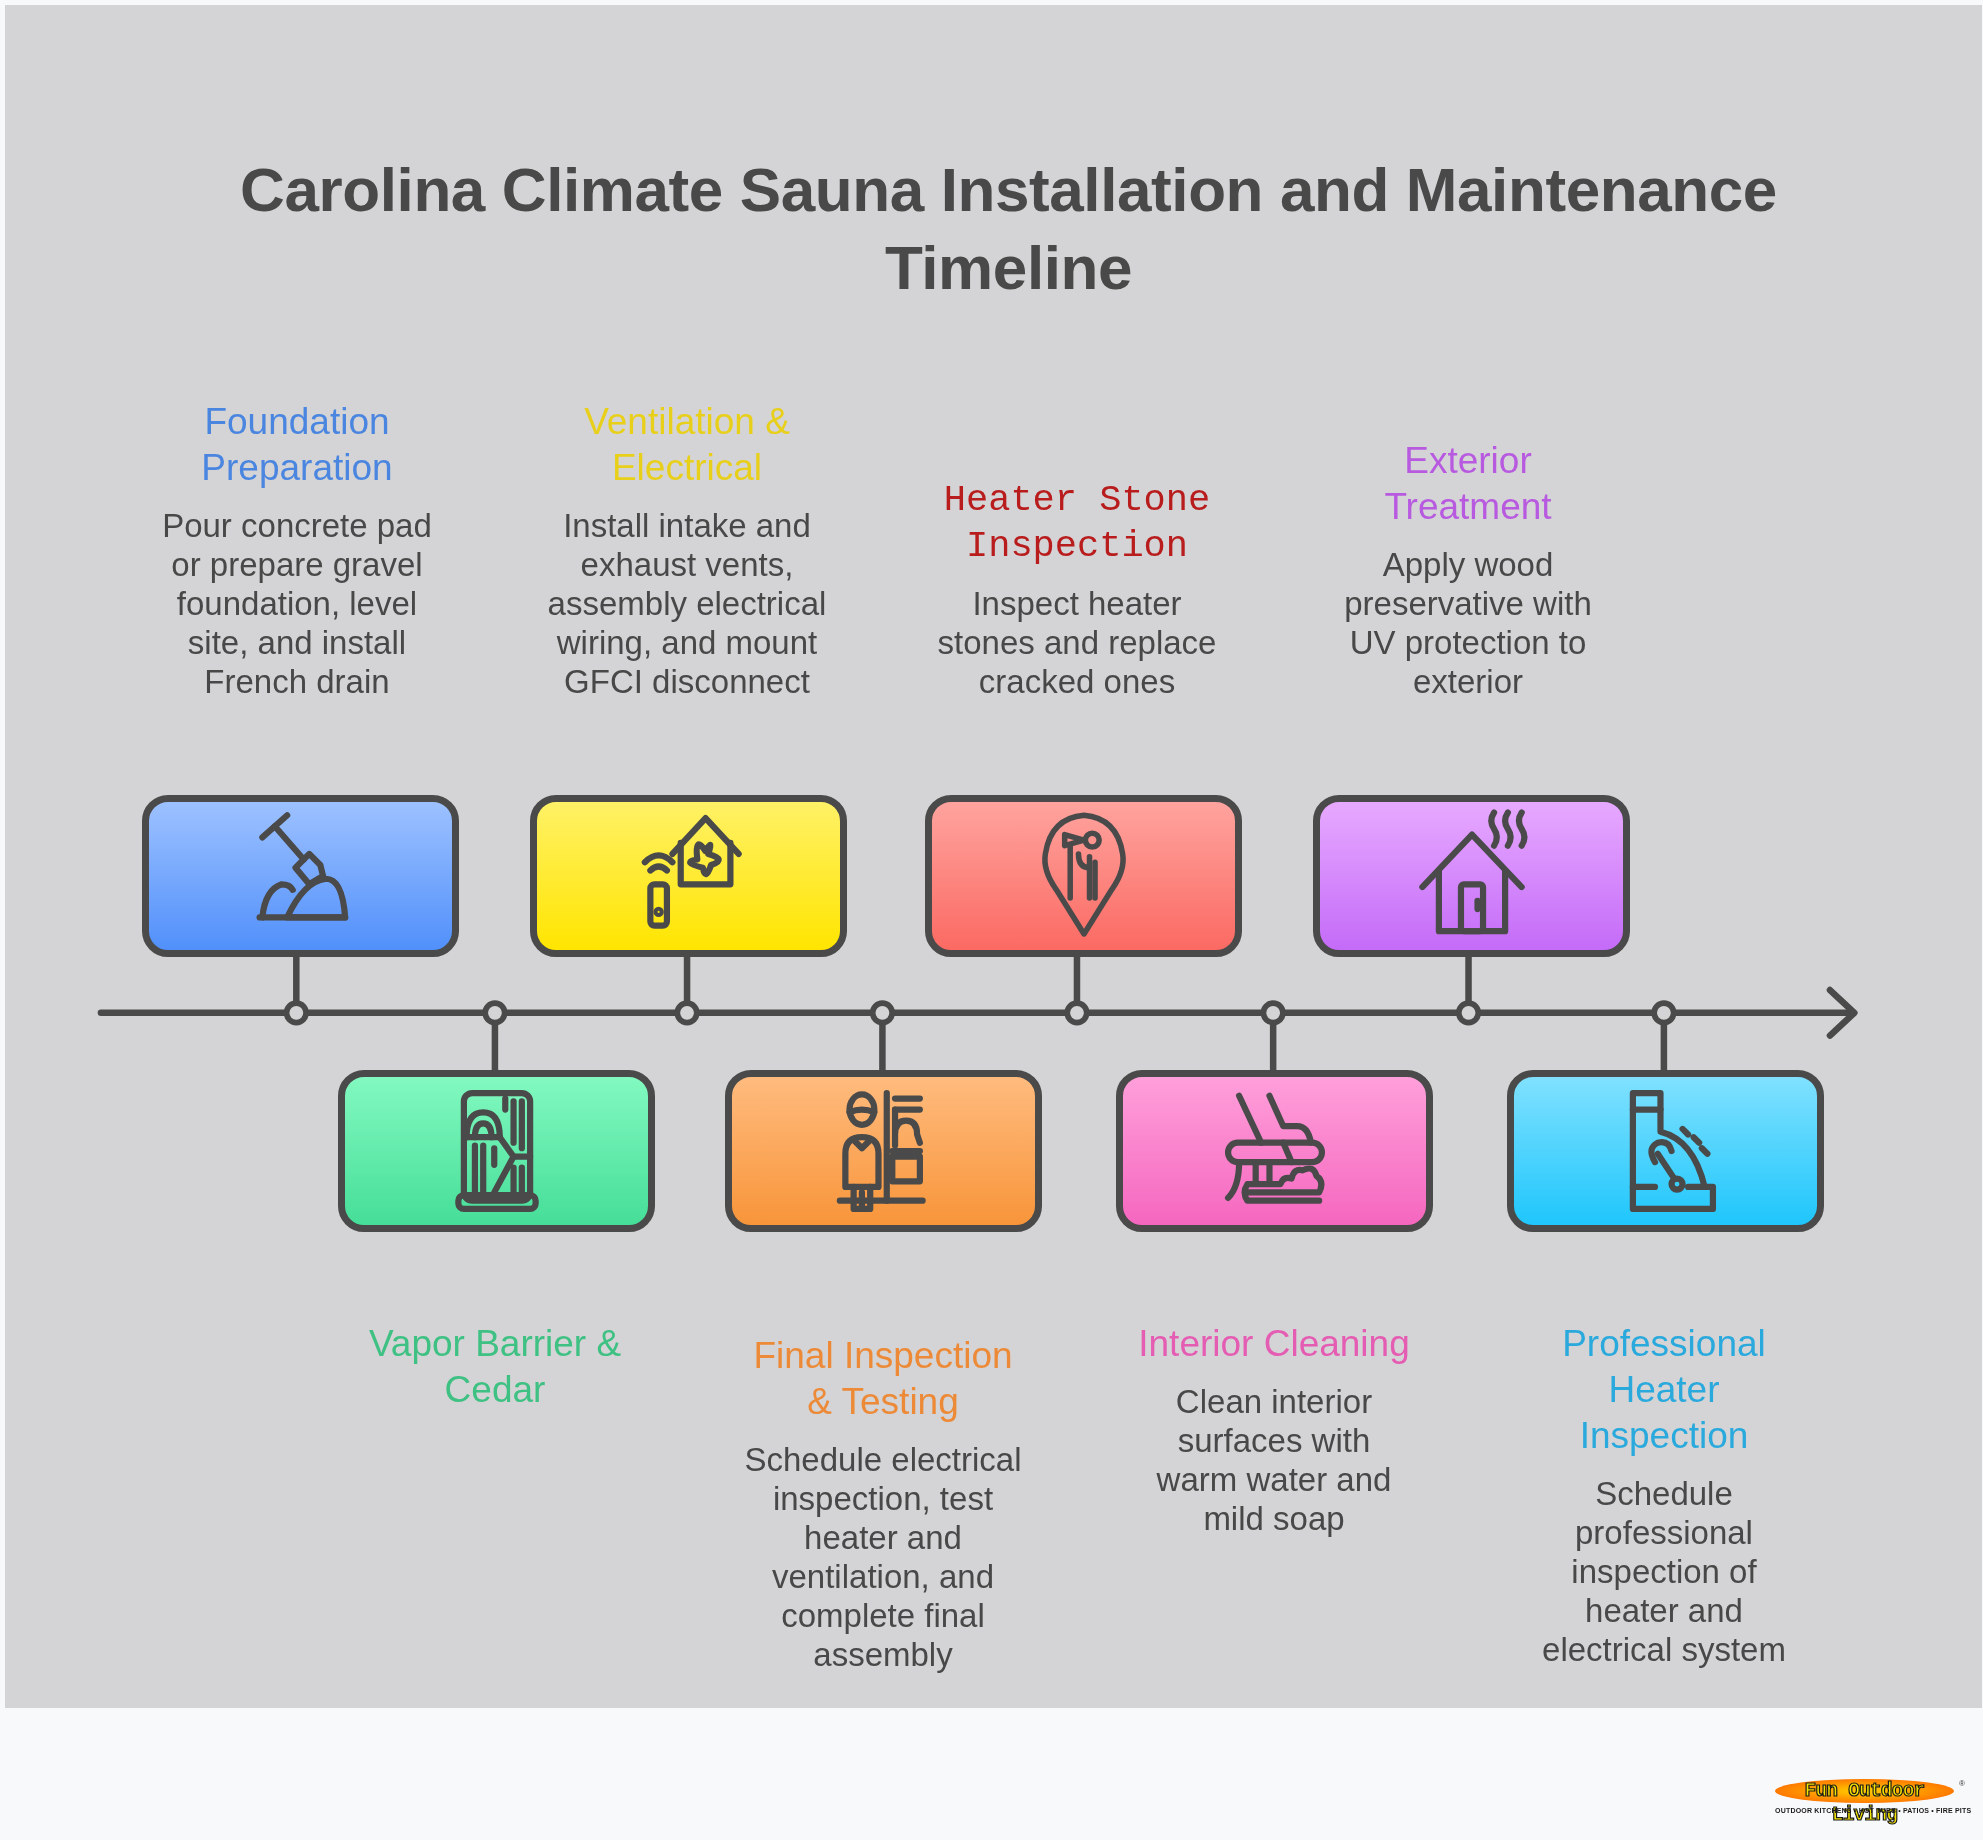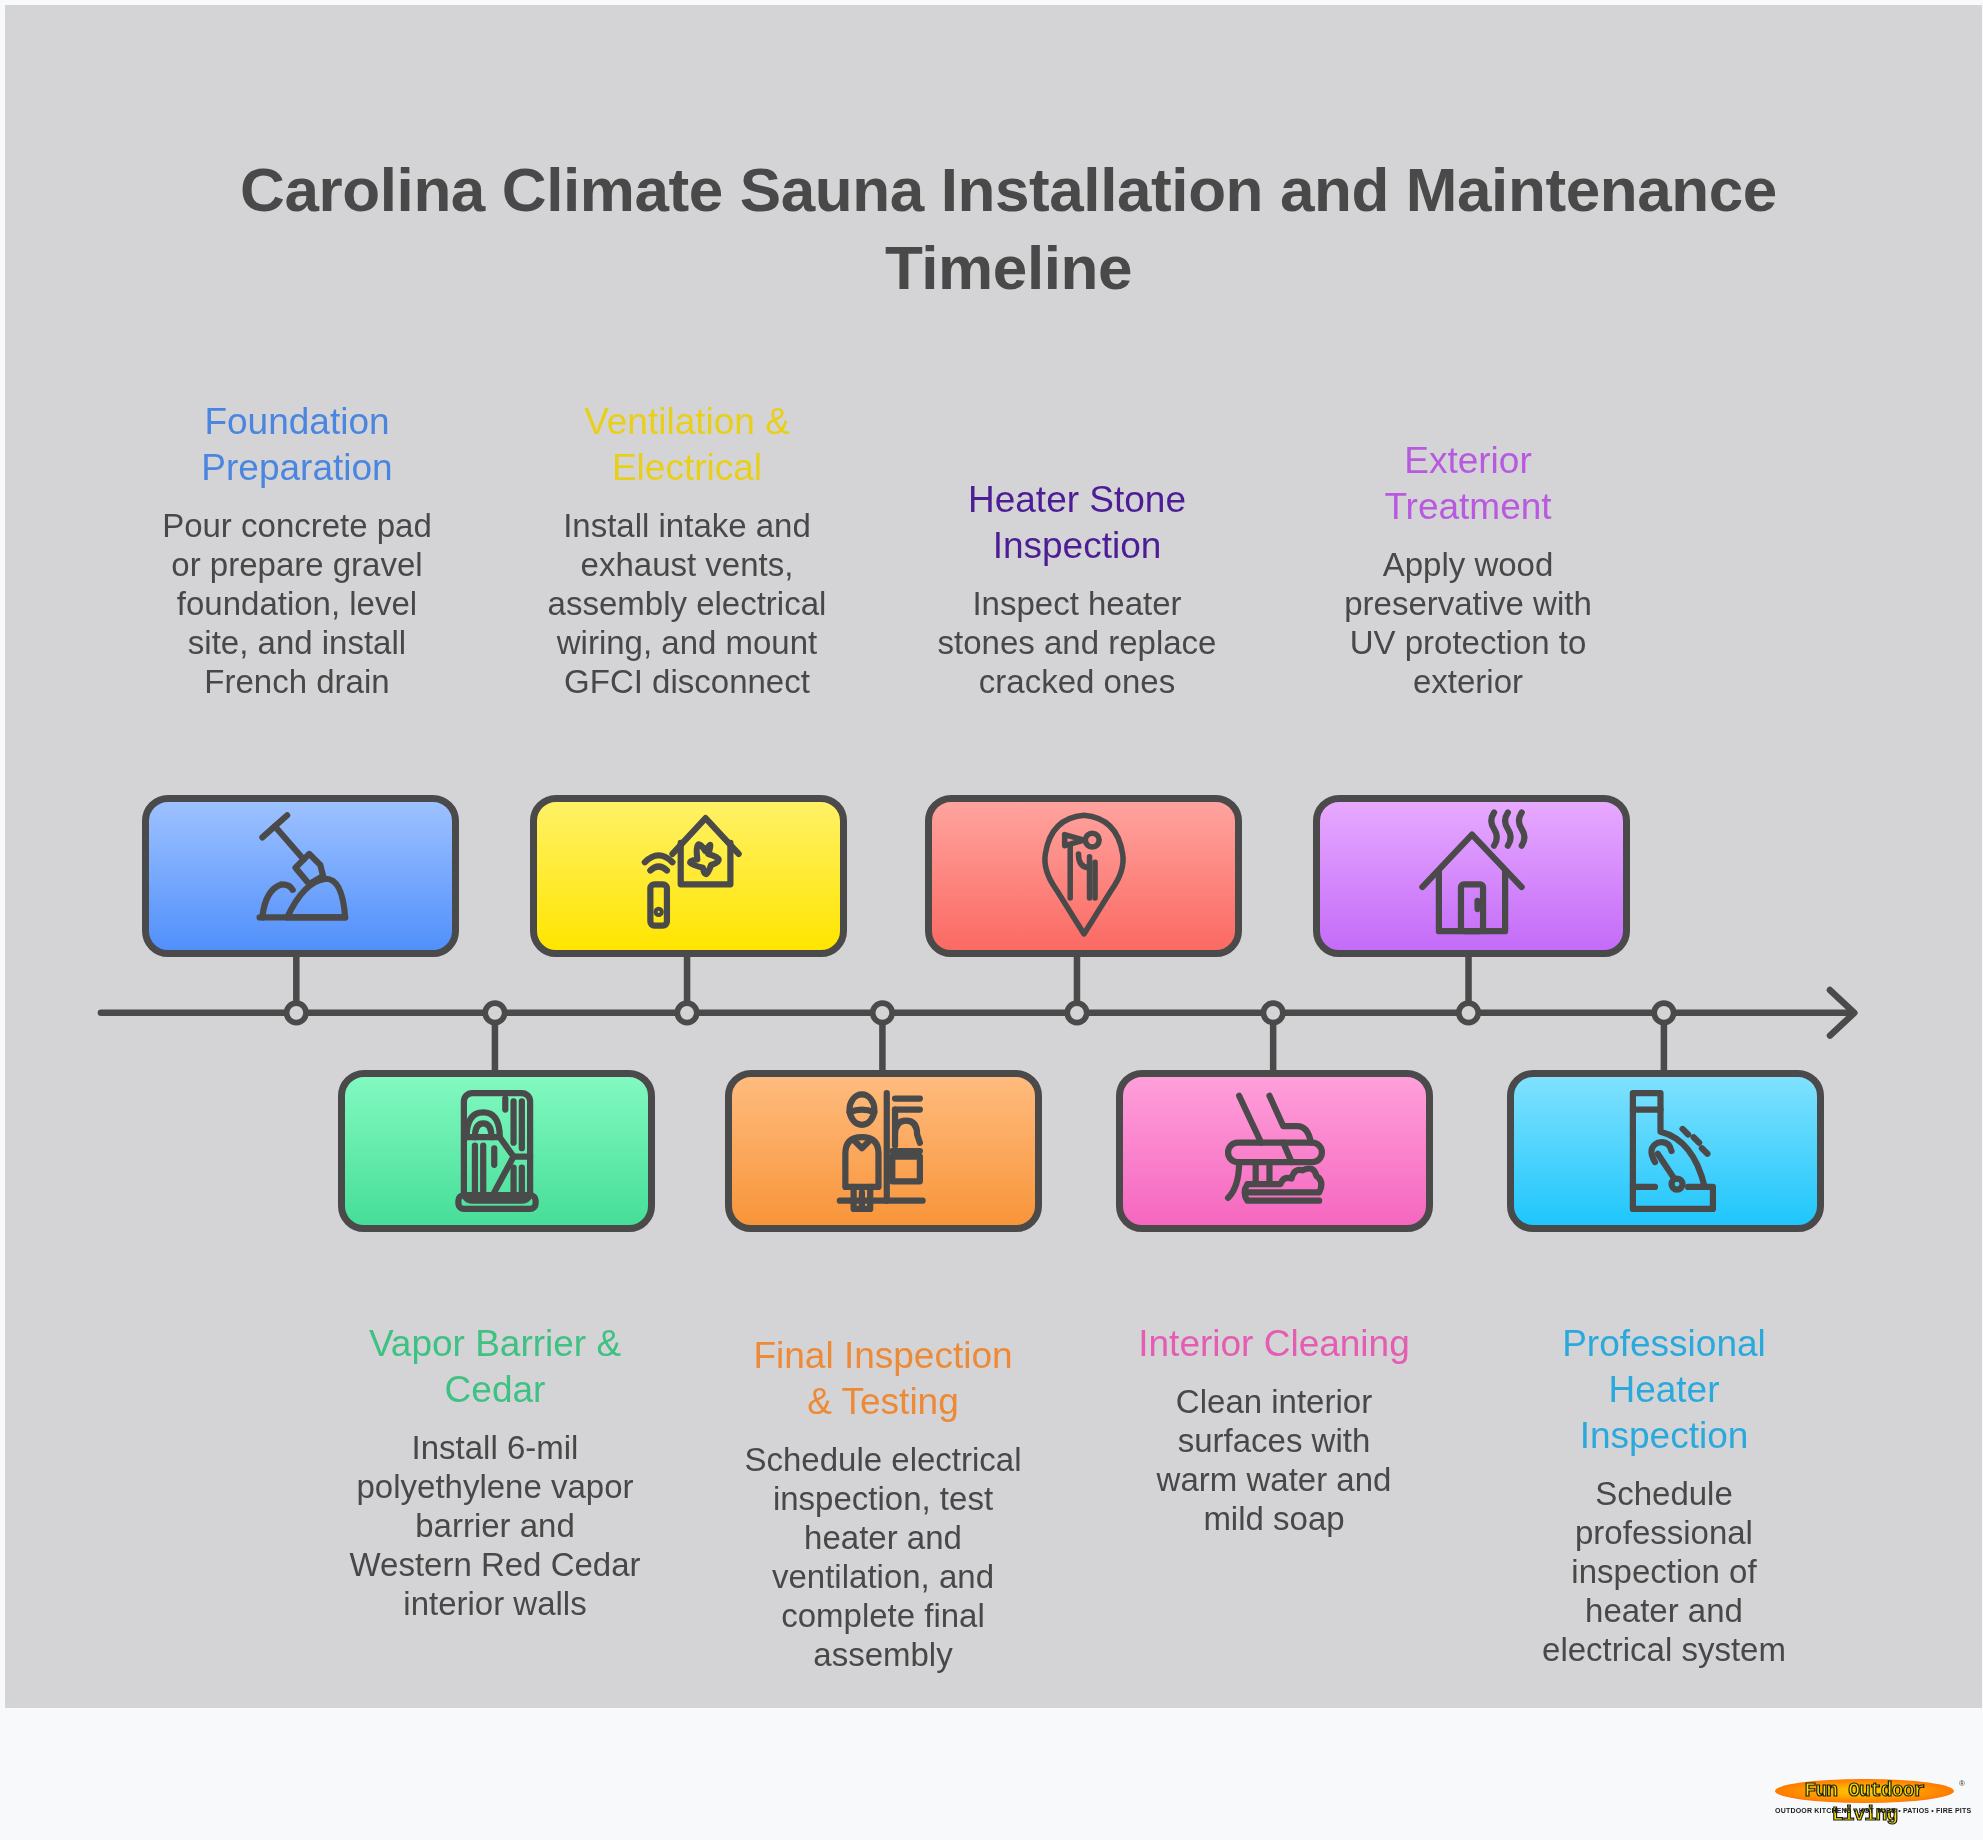--- a/index.html
+++ b/index.html
@@ -112,27 +112,20 @@
     <path d="M40 80 Q52 54 68 52 Q80 52 82 80 Z"></path>
     <line x1="20" y1="80" x2="82" y2="80"></line>
   </svg>
 </div>
 
 <div class="step-text bottom" style="left:332px;">
   <div class="step-heading" style="color:#3ec183;">
     <div>Vapor Barrier &amp;</div>
       <div>Cedar</div>
   </div>
-  <div class="step-desc">
-    <div>Install 6-mil</div>
-      <div>polyethylene vapor</div>
-      <div>barrier and</div>
-      <div>Western Red Cedar</div>
-      <div>interior walls</div>
-  </div>
 </div>
 <div class="box" style="left:338px; top:1070px; background:linear-gradient(#82f9c0,#46de99);">
   <svg viewBox="0 0 100 100" fill="none" stroke="#4a4a4a" stroke-width="4.5" stroke-linecap="round" stroke-linejoin="round">
     <rect x="26" y="8" width="48" height="78" rx="6"></rect>
     <rect x="22" y="82" width="56" height="10" rx="4"></rect>
     <path d="M28 40 Q28 22 40 22 Q52 22 52 40"></path>
     <path d="M34 40 Q34 30 40 30 Q46 30 46 40"></path>
     <line x1="28" y1="40" x2="52" y2="40"></line>
     <path d="M52 40 L62 54 L48 80"></path>
     <line x1="62" y1="54" x2="74" y2="54"></line>
@@ -198,21 +191,21 @@
     <line x1="58" y1="12" x2="76" y2="12"></line>
       <line x1="58" y1="20" x2="76" y2="20"></line>
     <path d="M58 20 L58 46 M58 38 Q58 28 66 28 Q74 28 74 38 L76 44"></path>
     <line x1="56" y1="50" x2="76" y2="50"></line>
     <path d="M56 54 L76 54 L76 72 L56 72 Z"></path>
     <line x1="18" y1="86" x2="78" y2="86"></line>
   </svg>
 </div>
 
 <div class="step-text top" style="left:914px;">
-  <div class="step-heading" style="color:#4c1d95;">
+  <div class="step-heading" style="color:#b91c1c;font-family:Liberation Mono, monospace;">
     <div>Heater Stone</div>
       <div>Inspection</div>
   </div>
   <div class="step-desc">
     <div>Inspect heater</div>
       <div>stones and replace</div>
       <div>cracked ones</div>
   </div>
 </div>
 <div class="box" style="left:925px; top:795px; background:linear-gradient(#ffa39e,#fb6a63);">

